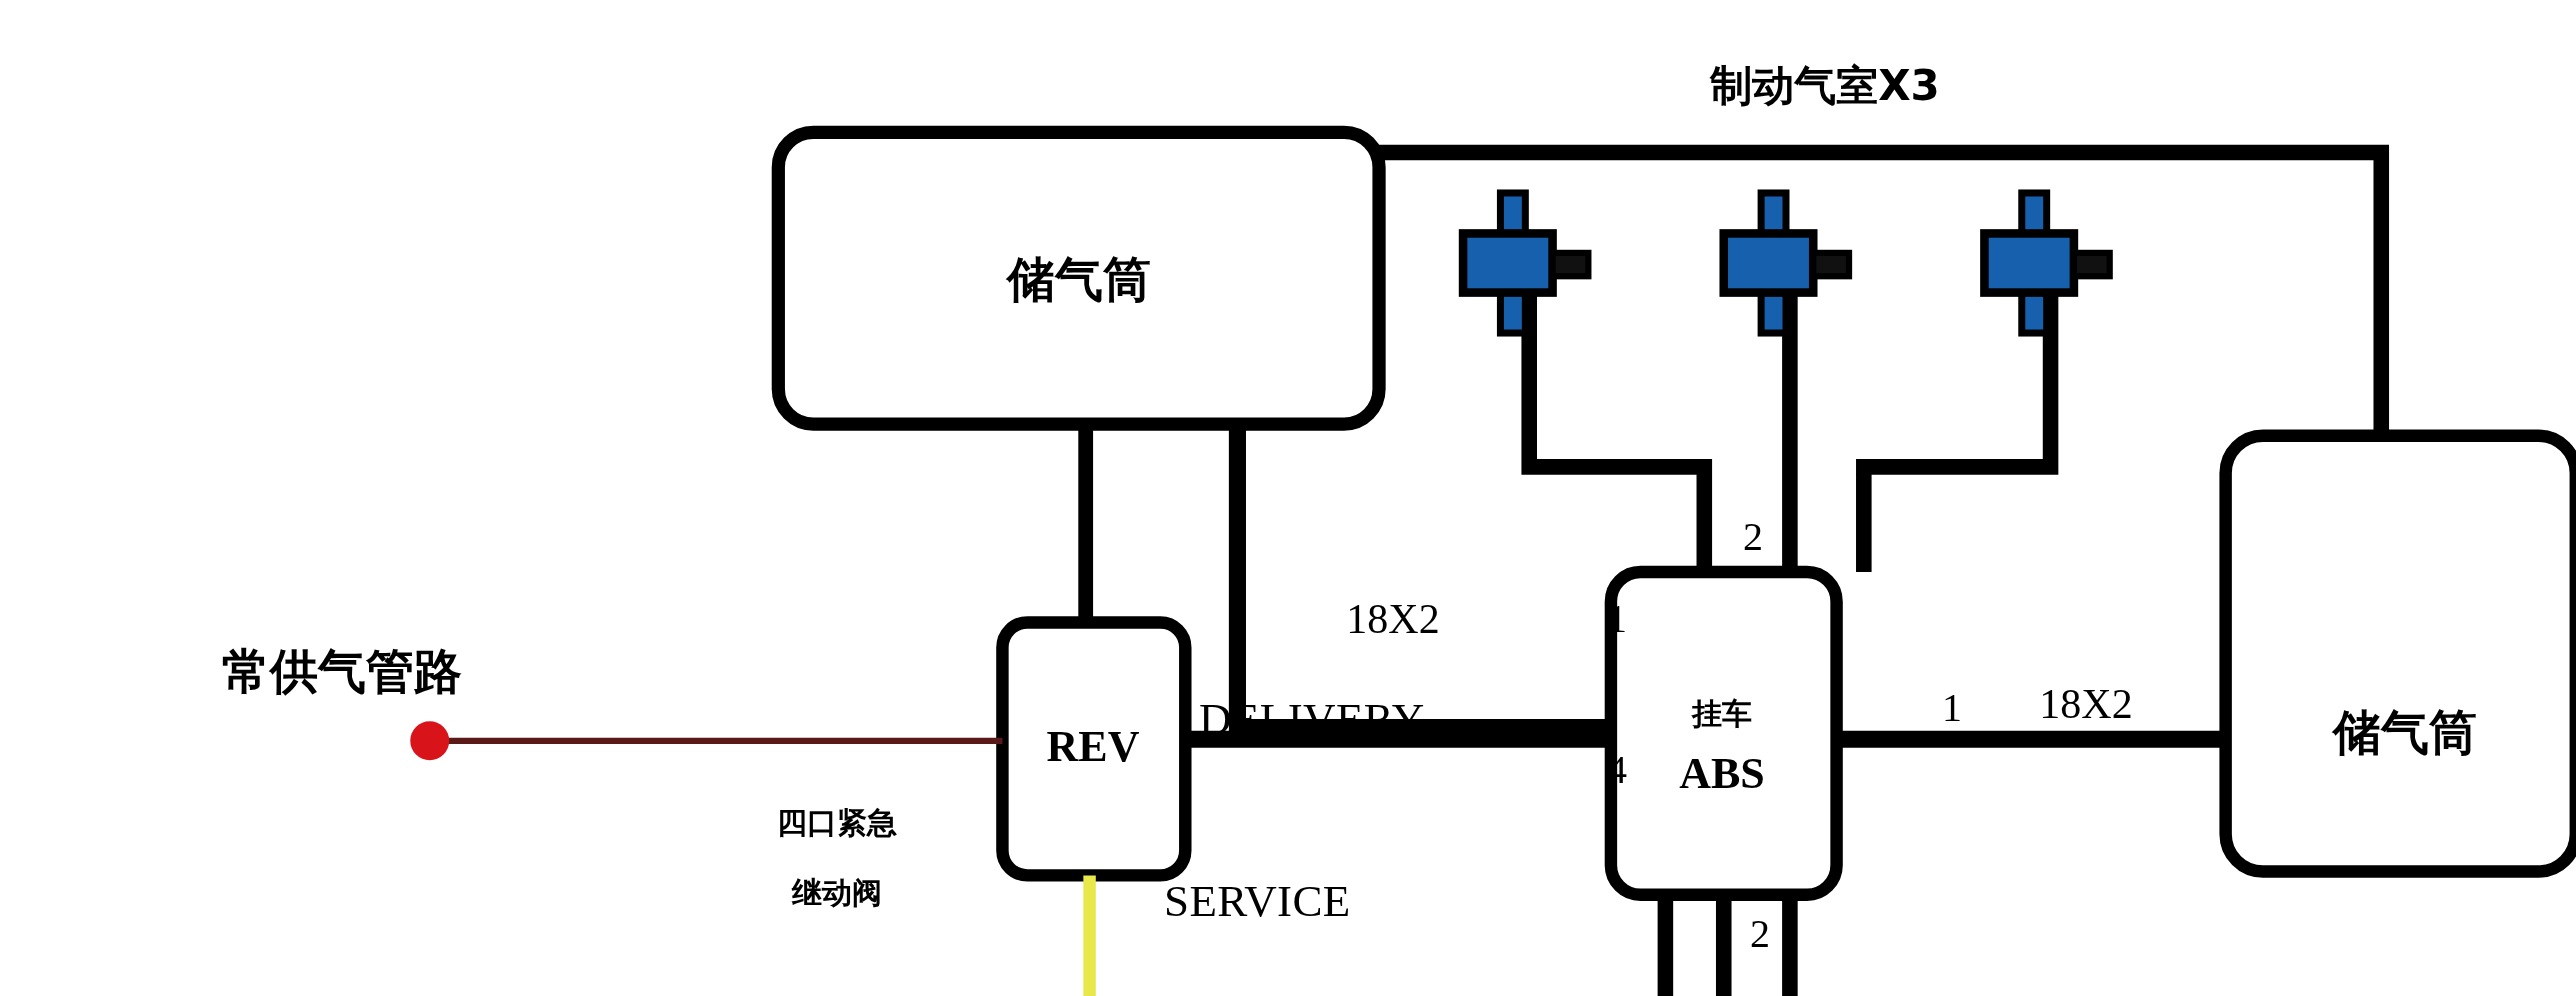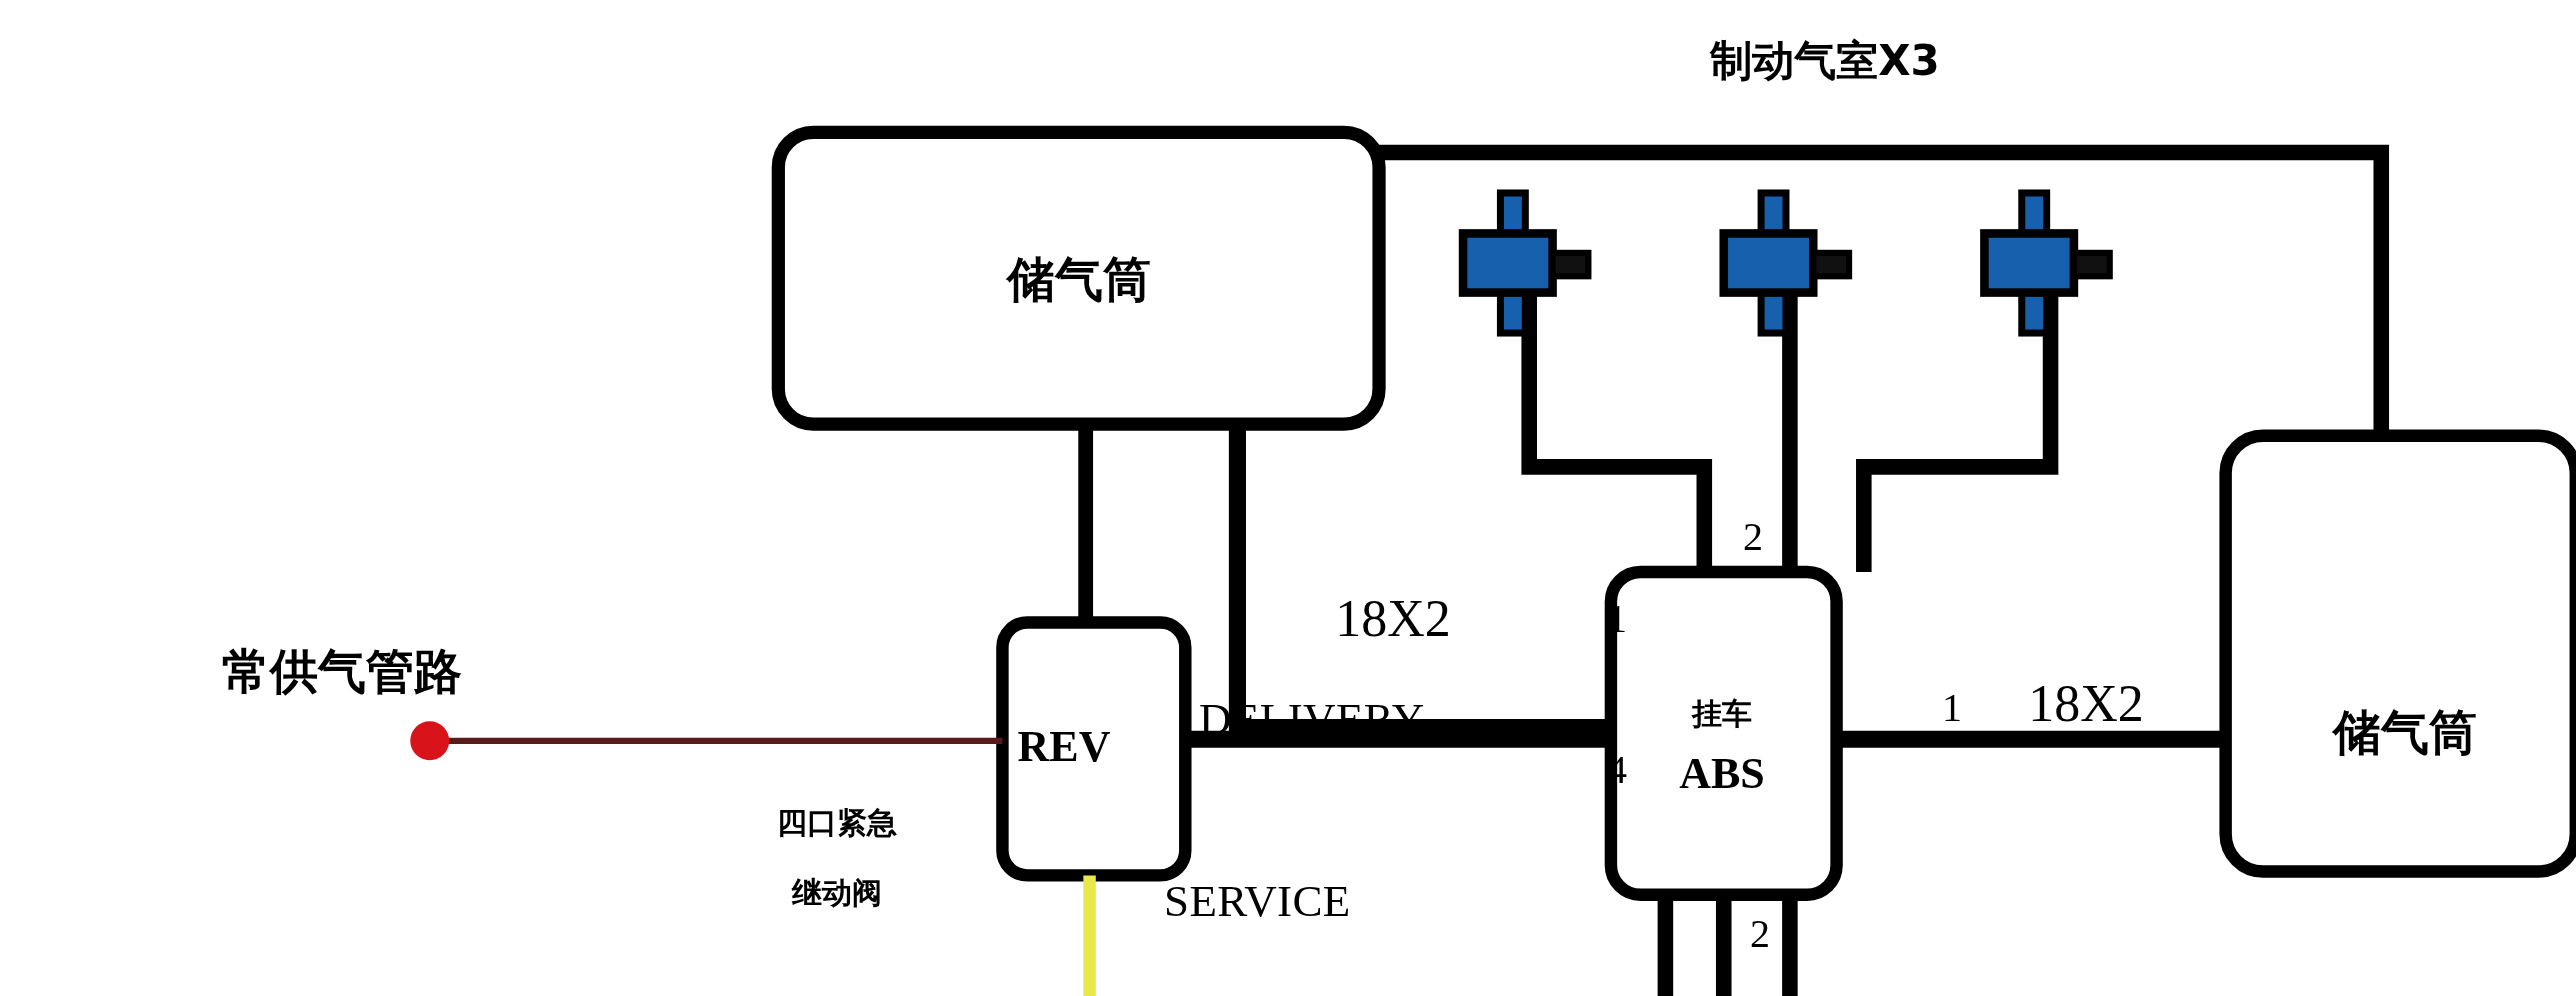--- a/index.html
+++ b/index.html
@@ -50,21 +50,21 @@
     font-weight: 700;
     text-align: center;
   }
   .port {
     font-family: "Liberation Serif", serif;
     font-size: 40px;
     font-weight: 400;
   }
   .spec {
     font-family: "Liberation Serif", serif;
-    font-size: 52px;
+    font-size: 42px;
     font-weight: 400;
   }
   .ctr { transform: translate(-50%, -50%); }
   .cnb { font-family: "DejaVu Sans", sans-serif; font-size: 30px; font-weight: 700; }
 </style>
 </head>
 <body>
 
 <div id="stage">
 
@@ -150,29 +150,29 @@
 
     <g>
       <rect x="2598" y="248" width="32" height="58" fill="#1760ad" stroke="#000000" stroke-width="9"></rect>
       <rect x="2598" y="370" width="32" height="58" fill="#1760ad" stroke="#000000" stroke-width="9"></rect>
       <rect x="2550" y="300" width="115" height="76" fill="#1760ad" stroke="#000000" stroke-width="11"></rect>
       <rect x="2665" y="325" width="46" height="30" fill="#111111" stroke="#000000" stroke-width="8"></rect>
     </g>
 
   </svg>
 
-  <div class="lbl cn-title ctr" style="left:1825px; top:61px;">制动气室X3</div>
+  <div class="lbl cn-title ctr" style="left:1825px; top:86px;">制动气室X3</div>
 
   <div class="lbl cn ctr" style="left:1079px; top:279px;">储气筒</div>
 
 
 
   <div class="lbl cn ctr" style="left:342px; top:671px;">常供气管路</div>
 
-  <div class="lbl box-lbl ctr" style="left:1064px; top:747px;">REV</div>
+  <div class="lbl box-lbl ctr" style="left:1093px; top:747px;">REV</div>
 
   <div class="lbl cnb ctr" style="left:837px; top:823px;">四口紧急</div>
   <div class="lbl cnb ctr" style="left:837px; top:893px;">继动阀</div>
 
   <div class="lbl en" style="left:1199px; top:697px;">DELIVERY</div>
 
   <div class="lbl en" style="left:1164px; top:879px;">SERVICE</div>
 
   <div class="lbl spec ctr" style="left:1393px; top:619px;">18X2</div>
 

